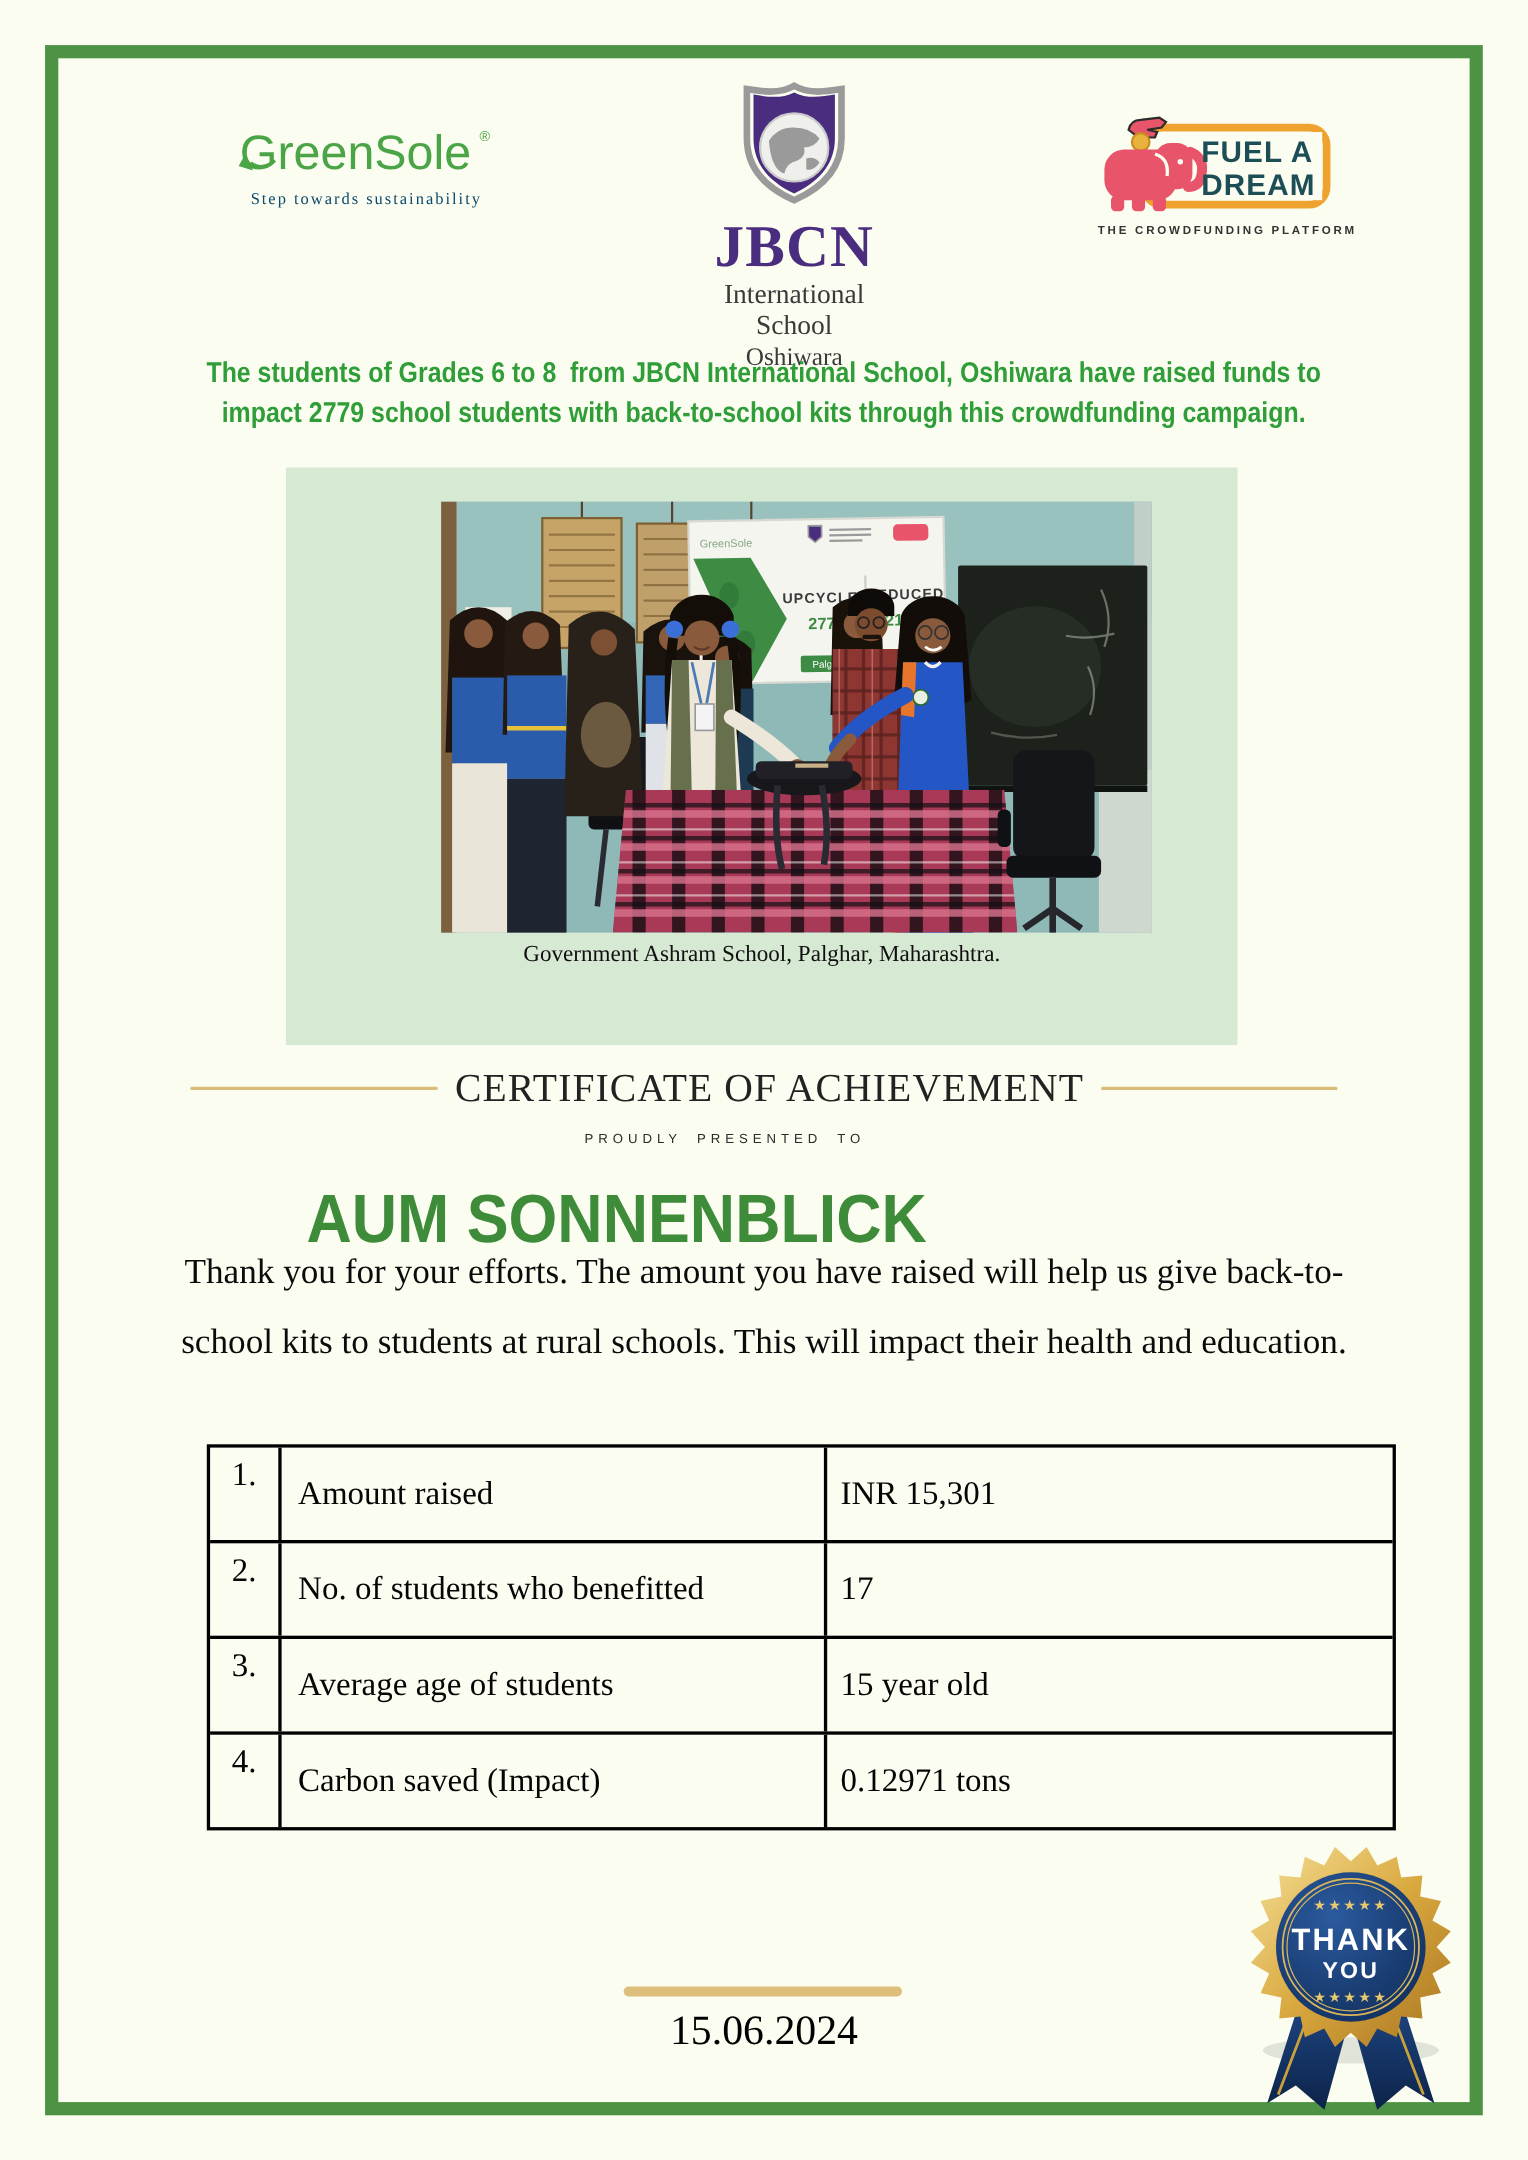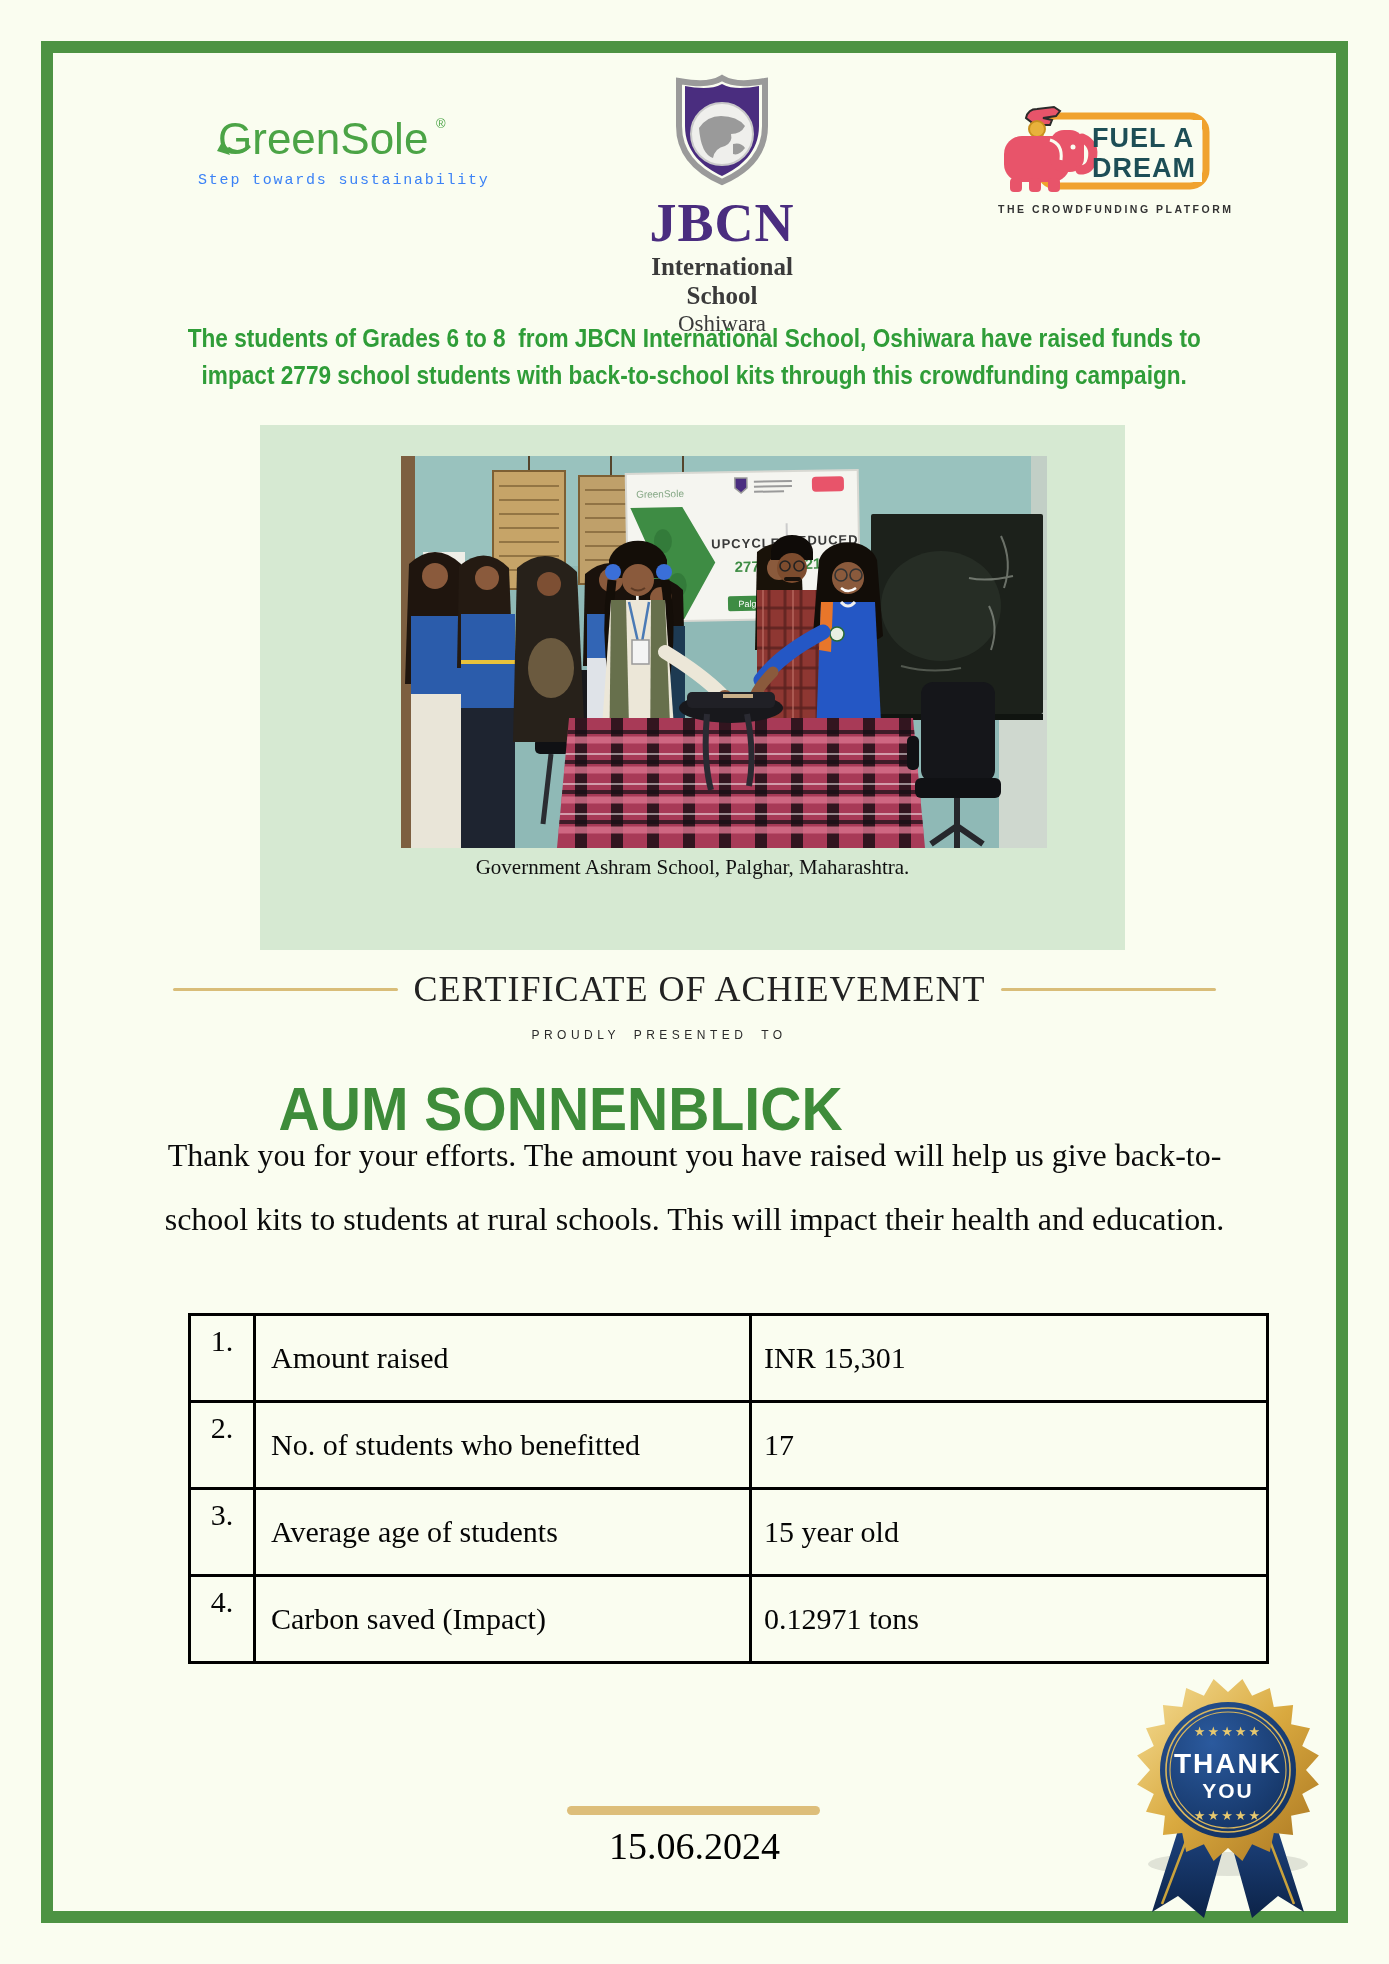--- a/index.html
+++ b/index.html
@@ -3,24 +3,24 @@
 <meta charset="utf-8">
 <style>
   html,body{margin:0;padding:0;}
   body{background:#fafdf0;font-family:"Liberation Serif",serif;}
   .page{position:relative;width:1389px;height:1964px;background:#fafdf0;overflow:hidden;}
   .frame{position:absolute;left:41px;top:41px;width:1283px;height:1858px;border:12px solid #4d9343;z-index:1;}
   .abs{position:absolute;}
 
   
   .gs-logo{left:198px;top:110px;width:270px;text-align:center;z-index:2;}
-  .gs-tagline{font-family:Liberation Mono, monospace;font-size:15px;letter-spacing:1.8px;color:#3b82f6;margin-top:2px;white-space:nowrap;}
+  .gs-tagline{font-family:Liberation Serif, serif;font-size:15px;letter-spacing:1.8px;color:#0c4a6e;margin-top:2px;white-space:nowrap;}
   .jbcn-logo{left:632px;top:72px;width:180px;text-align:center;z-index:2;}
   .jbcn-acronym{font-family:"Liberation Serif",serif;font-weight:700;font-size:54px;color:#4a2d7f;line-height:1;margin-top:4px;letter-spacing:1px;}
-  .jbcn-school{font-size:25px;color:#3a3a3a;line-height:1.15;margin-top:3px;font-weight:bold;}
+  .jbcn-school{font-size:25px;color:#3a3a3a;line-height:1.15;margin-top:3px;}
   .jbcn-campus{font-size:23px;color:#3a3a3a;line-height:1.1;}
   .fad-logo{left:998px;top:102px;width:218px;text-align:left;z-index:2;}
   .fad-tagline{font-family:"Liberation Sans",sans-serif;font-size:10.5px;font-weight:700;letter-spacing:2.5px;color:#333;margin-top:2px;white-space:nowrap;}
 
   
   .intro{left:0;top:320px;width:1389px;text-align:center;z-index:2;}
   .intro-inner{display:inline-block;font-family:"Liberation Sans",sans-serif;font-weight:700;font-size:26px;line-height:37px;color:#2f9d38;white-space:pre-wrap;transform:scaleX(0.87);transform-origin:center top;}
 
   
   .photo-block{left:260px;top:425px;width:865px;height:525px;background:#d6e9d2;z-index:2;}

